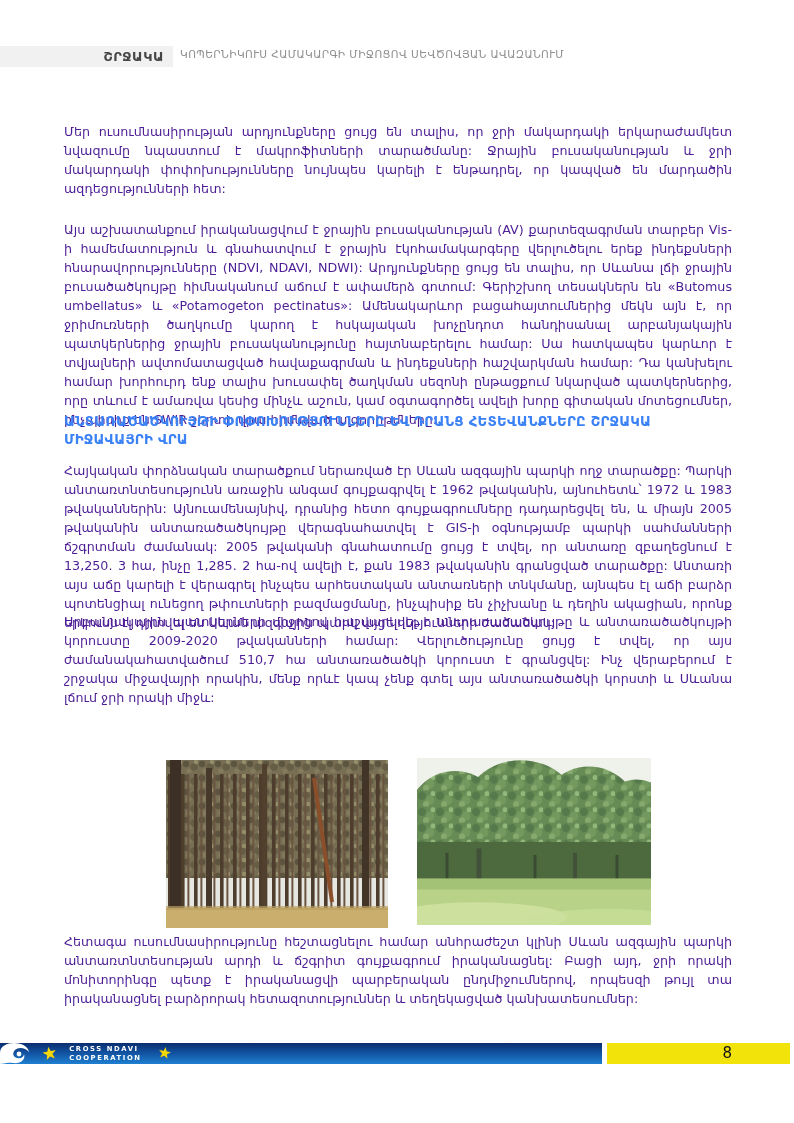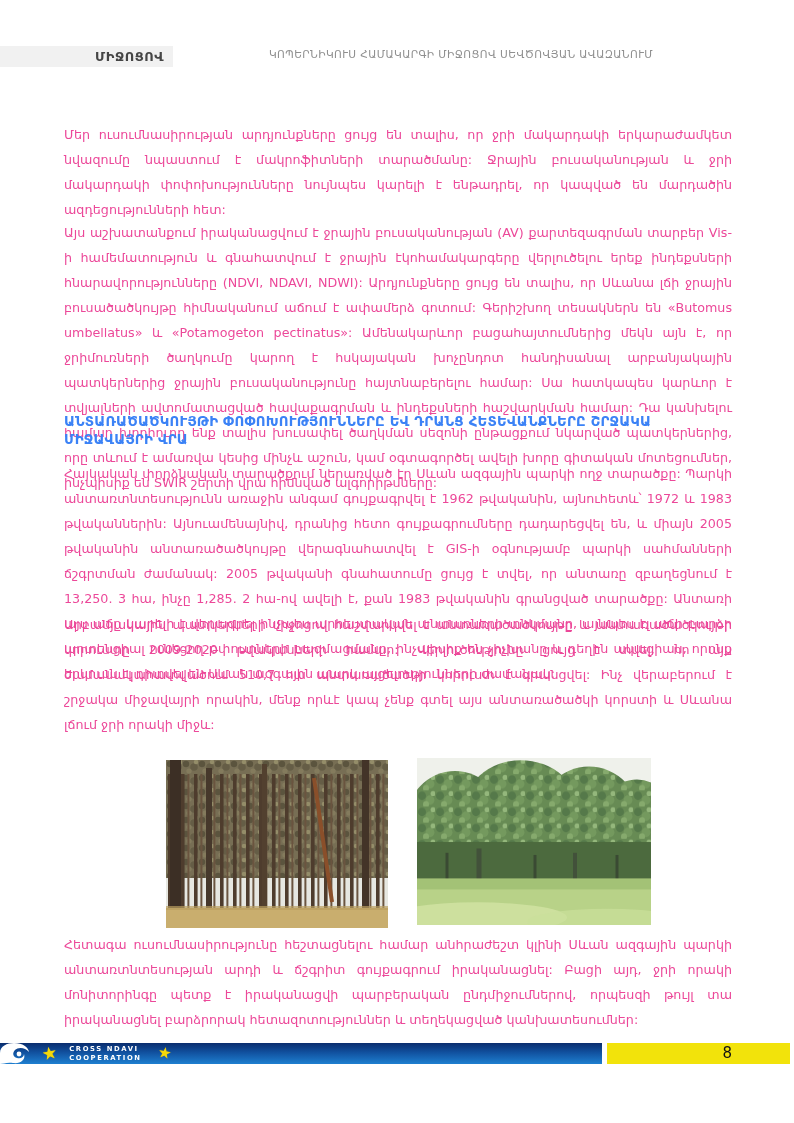--- a/index.html
+++ b/index.html
@@ -11,25 +11,25 @@
   }
   
   .hdr-logo-box {
     position:absolute; left:0; top:46px; width:173px; height:21px;
     background:#f1f1f1; display:flex; align-items:center; justify-content:flex-end;
     padding-right:9px;
   }
   .hdr-logo-text { font-size:13px; font-weight:bold; color:#454545; letter-spacing:0.5px; }
   .hdr-title {
     position:absolute; left:180px; top:47px; width:562px;
-    text-align:center; color:#8f8f8f; font-size:10.6px; line-height:15px; letter-spacing:0.4px;
+    text-align:left; color:#8f8f8f; font-size:10.6px; line-height:15px; letter-spacing:0.4px;
   }
   
-  .content { position:absolute; left:64px; width:668px; color:#ec4899;
-    font-size:12.7px; line-height:25px; text-align:justify; }
+  .content { position:absolute; left:64px; width:668px; color:#4c1d95;
+    font-size:12.7px; line-height:19px; text-align:justify; }
   .p1 { top:122px; } .p2 { top:220px; } .p3 { top:461px; } .p4 { top:612px; } .p5 { top:932px; }
   .heading {
     position:absolute; left:64px; top:413px; width:680px;
     color:#3b82f6; font-weight:bold; font-size:13.4px; line-height:17.5px;
     text-align:left; letter-spacing:0.2px;
   }
   
   .photos { position:absolute; left:166px; top:758px; width:486px; height:170px; display:flex; }
   .photo-left  { width:222px; height:168px; margin-top:2px; }
   .photo-right { width:234px; height:167px; margin-left:29px; }
@@ -53,21 +53,21 @@
     padding-right:58px;
   }
   .page-num { color:#111111; font-size:15px; line-height:21px; }
 </style>
 </head>
 <body>
 
 <div class="page">
 
   <div class="hdr-logo-box">
-    <span class="hdr-logo-text">ՄԻՋՈՑՈՎ</span>
+    <span class="hdr-logo-text">ՇՐՋԱԿԱ</span>
   </div>
   <div class="hdr-title">
     <div>ԿՈՊԵՐՆԻԿՈՒՍ ՀԱՄԱԿԱՐԳԻ ՄԻՋՈՑՈՎ ՍԵՎԾՈՎՅԱՆ ԱՎԱԶԱՆՈՒՄ</div>
   </div>
 
   <p class="content p1">Մեր ուսումնասիրության արդյունքները ցույց են տալիս, որ ջրի մակարդակի երկարաժամկետ նվազումը նպաստում է մակրոֆիտների տարածմանը: Ջրային բուսականության և ջրի մակարդակի փոփոխությունները նույնպես կարելի է ենթադրել, որ կապված են մարդածին ազդեցությունների հետ:</p>
   <p class="content p2">Այս աշխատանքում իրականացվում է ջրային բուսականության (AV) քարտեզագրման տարբեր Vis-ի համեմատություն և գնահատվում է ջրային էկոհամակարգերը վերլուծելու երեք ինդեքսների հնարավորությունները (NDVI, NDAVI, NDWI): Արդյունքները ցույց են տալիս, որ Սևանա լճի ջրային բուսածածկույթը հիմնականում աճում է ափամերձ գոտում: Գերիշխող տեսակներն են «Butomus umbellatus» և «Potamogeton pectinatus»: Ամենակարևոր բացահայտումներից մեկն այն է, որ ջրիմուռների ծաղկումը կարող է հսկայական խոչընդոտ հանդիսանալ արբանյակային պատկերներից ջրային բուսականությունը հայտնաբերելու համար: Սա հատկապես կարևոր է տվյալների ավտոմատացված հավաքագրման և ինդեքսների հաշվարկման համար: Դա կանխելու համար խորհուրդ ենք տալիս խուսափել ծաղկման սեզոնի ընթացքում նկարված պատկերներից, որը տևում է ամառվա կեսից մինչև աշուն, կամ օգտագործել ավելի խորը գիտական մոտեցումներ, ինչպիսիք են SWIR շերտի վրա հիմնված ալգորիթմները:</p>
 
   <h2 class="heading">ԱՆՏԱՌԱԾԱԾԿՈՒՅԹԻ ՓՈՓՈԽՈՒԹՅՈՒՆՆԵՐԸ ԵՎ ԴՐԱՆՑ ՀԵՏԵՎԱՆՔՆԵՐԸ ՇՐՋԱԿԱ ՄԻՋԱՎԱՅՐԻ ՎՐԱ</h2>
 

